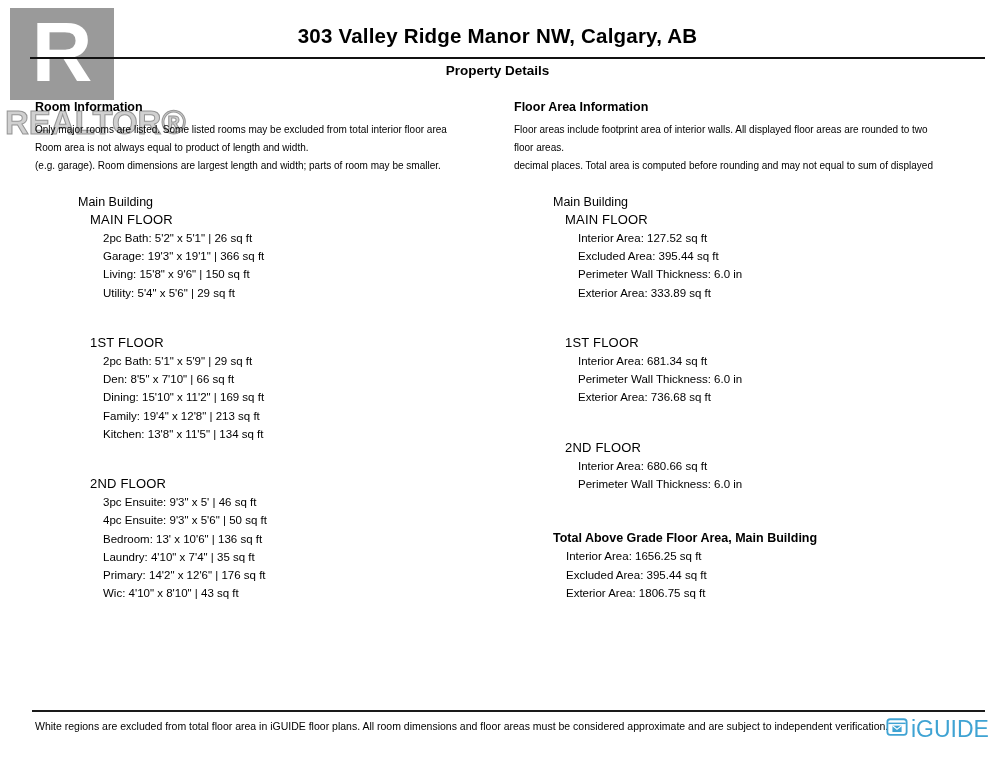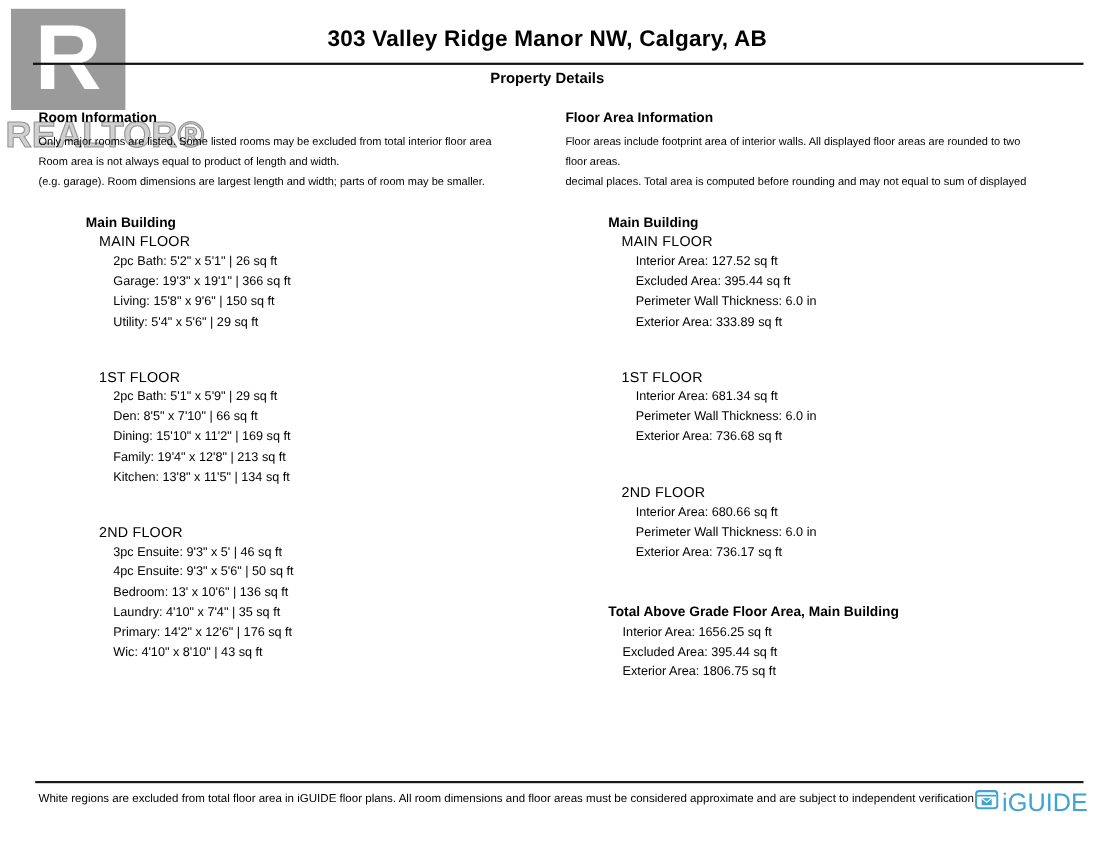--- a/index.html
+++ b/index.html
@@ -42,21 +42,21 @@
   
   .col { position:absolute; top:100px; z-index:1; }
   .col-left  { left:35px;  width:475px; }
   .col-right { left:514px; width:470px; }
   .col-heading { font-size:12.5px; font-weight:bold; margin:0 0 7px 0; }
   .desc-line { font-size:10px; line-height:18.2px; }
 
   .building { margin-top:17px; }
   .col-left  .building { margin-left:43px; }
   .col-right .building { margin-left:39px; }
-  .building-name { font-size:12.5px; font-weight:bold; line-height:18.2px; }
+  .building-name { font-size:12.5px; font-weight:normal; line-height:18.2px; }
 
   .floor { margin-left:12px; }
   .floor + .floor { margin-top:32px; }
   .floor-name { font-size:13px; line-height:18.2px; letter-spacing:0.2px; }
   .row-line { font-size:11.5px; line-height:18.2px; margin-left:13px; }
 
   .total-block { margin-top:36px; margin-left:39px; }
   .total-heading { font-size:12.5px; font-weight:bold; line-height:18.2px; }
 
   
@@ -147,21 +147,20 @@
         <div class="floor-name">1ST FLOOR</div>
         <div class="row-line">Interior Area: 681.34 sq ft</div>
         <div class="row-line">Perimeter Wall Thickness: 6.0 in</div>
         <div class="row-line">Exterior Area: 736.68 sq ft</div>
       </div>
 
       <div class="floor">
         <div class="floor-name">2ND FLOOR</div>
         <div class="row-line">Interior Area: 680.66 sq ft</div>
         <div class="row-line">Perimeter Wall Thickness: 6.0 in</div>
-        <div class="row-line">Exterior Area: 736.17 sq ft</div>
       </div>
     </div>
 
     <div class="total-block">
       <div class="total-heading">Total Above Grade Floor Area, Main Building</div>
       <div class="row-line">Interior Area: 1656.25 sq ft</div>
       <div class="row-line">Excluded Area: 395.44 sq ft</div>
       <div class="row-line">Exterior Area: 1806.75 sq ft</div>
     </div>
   </div>

